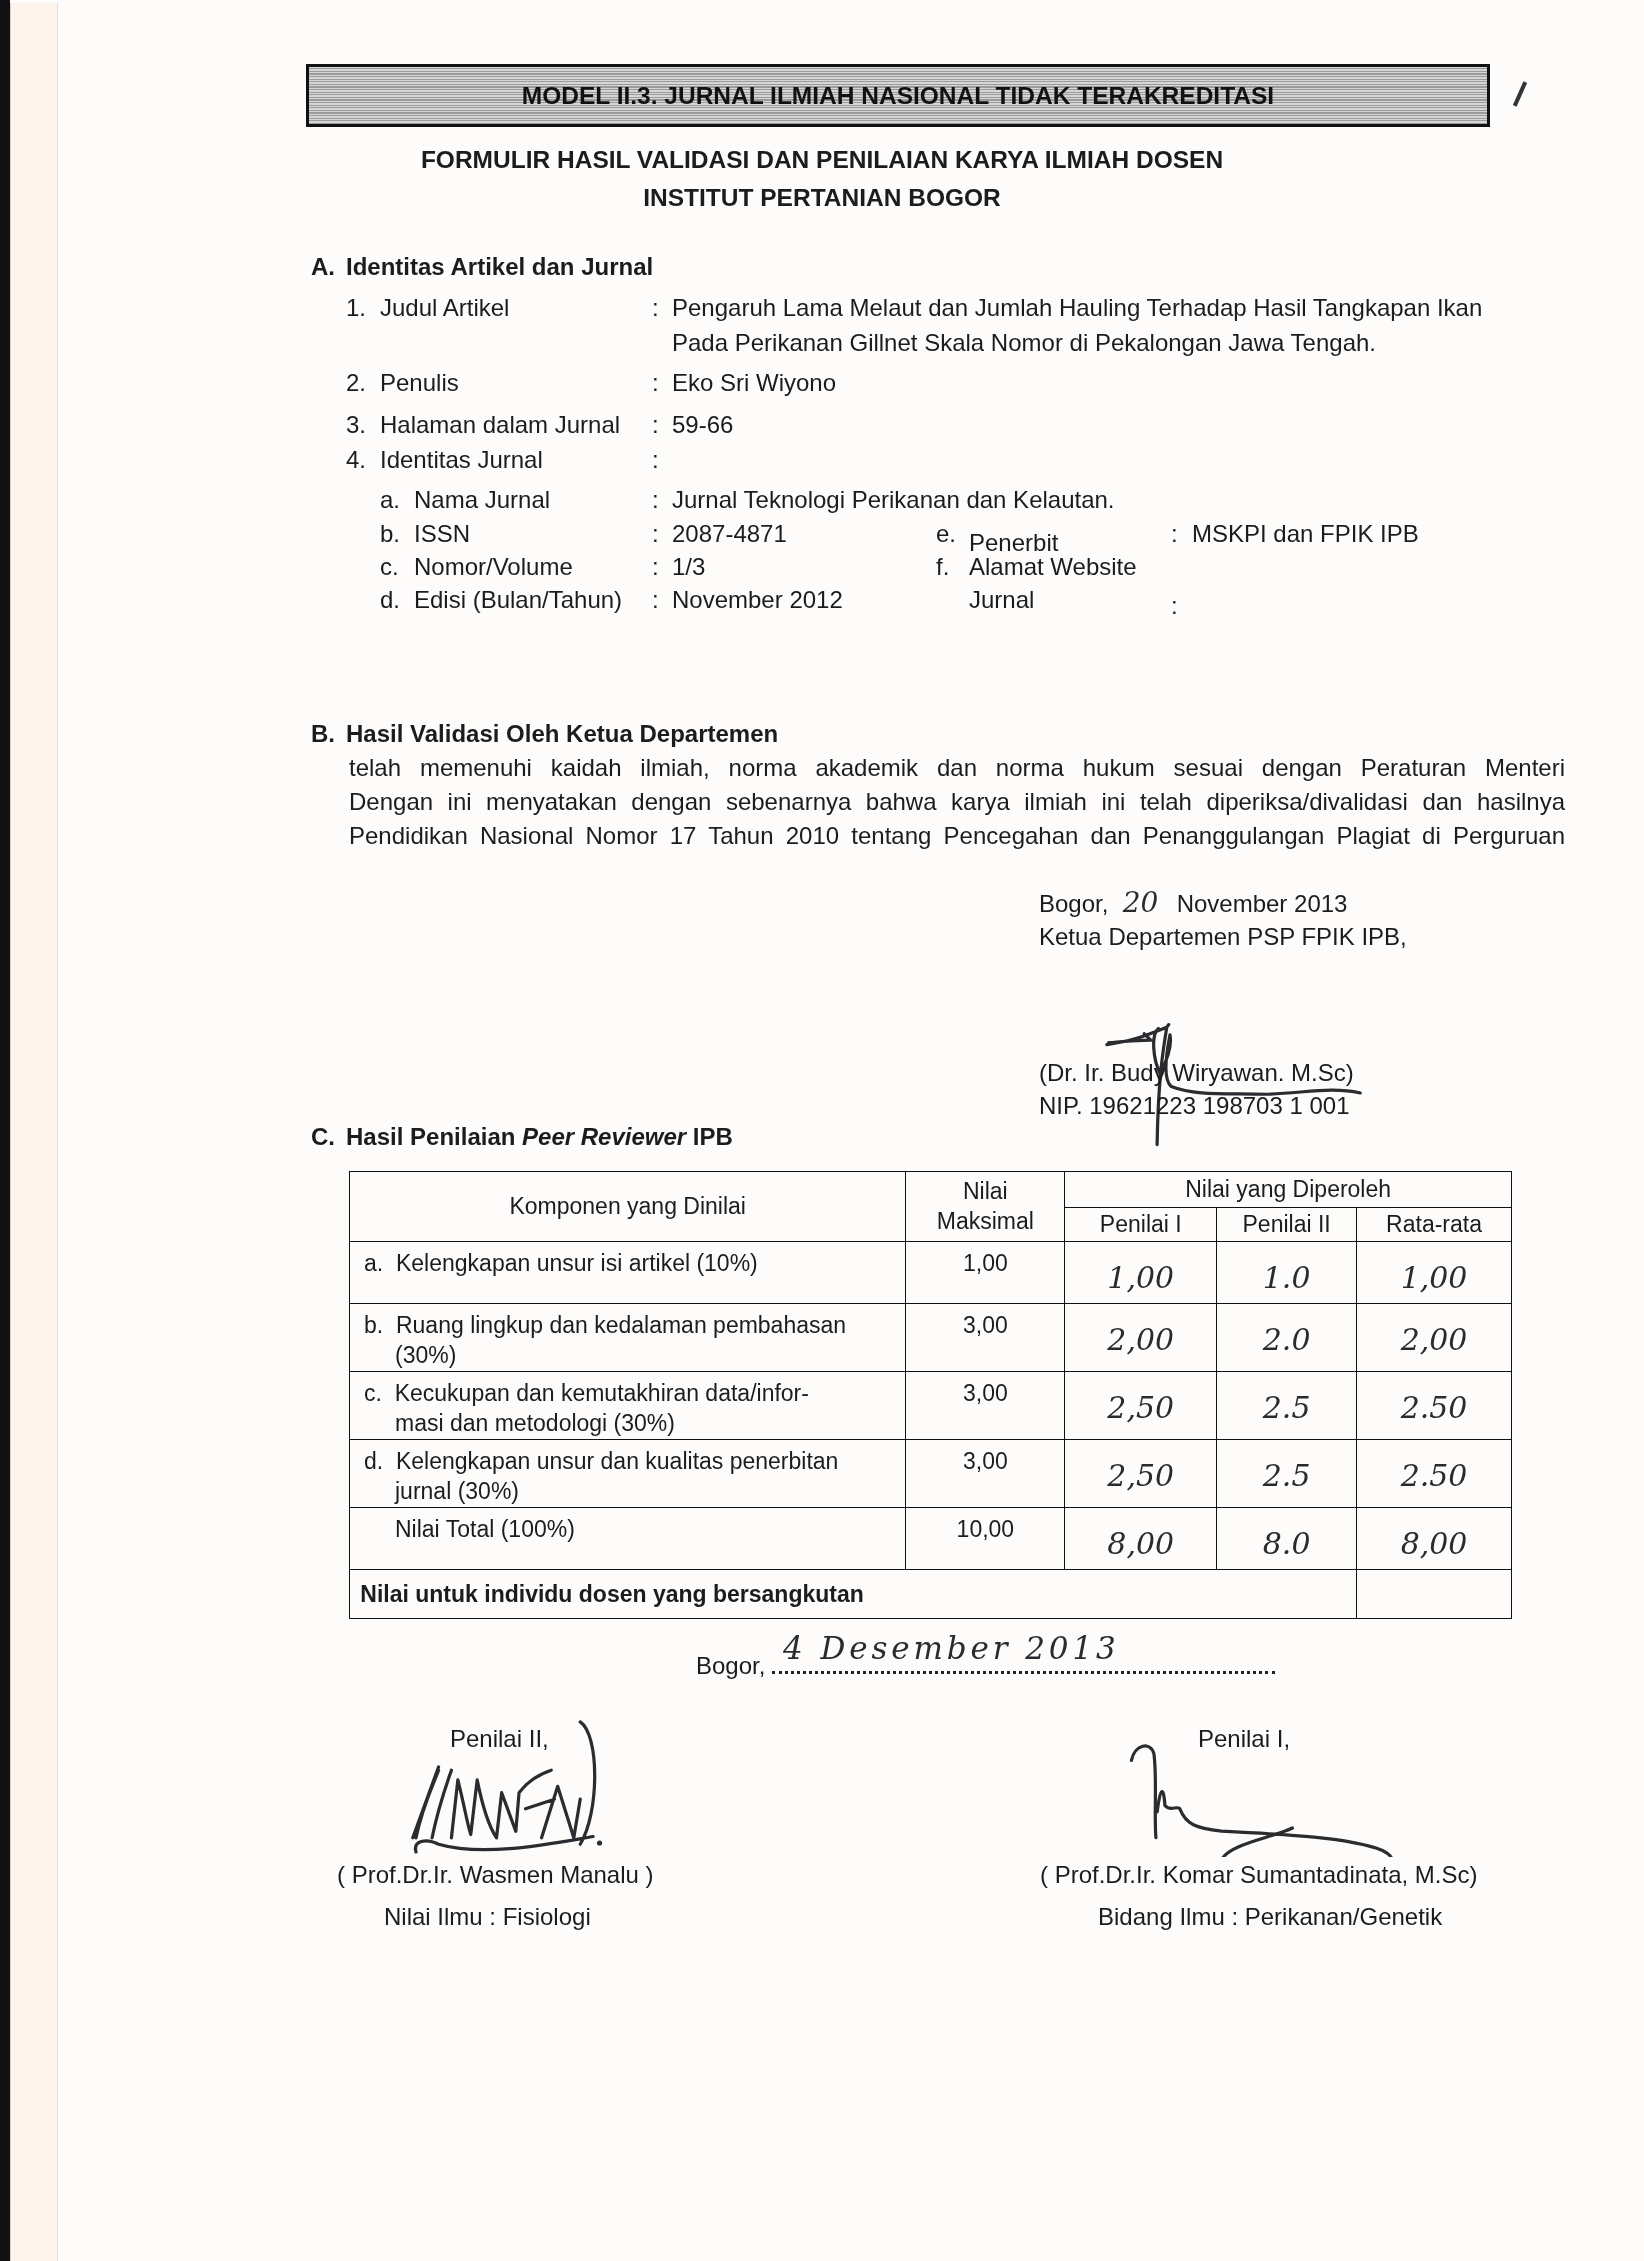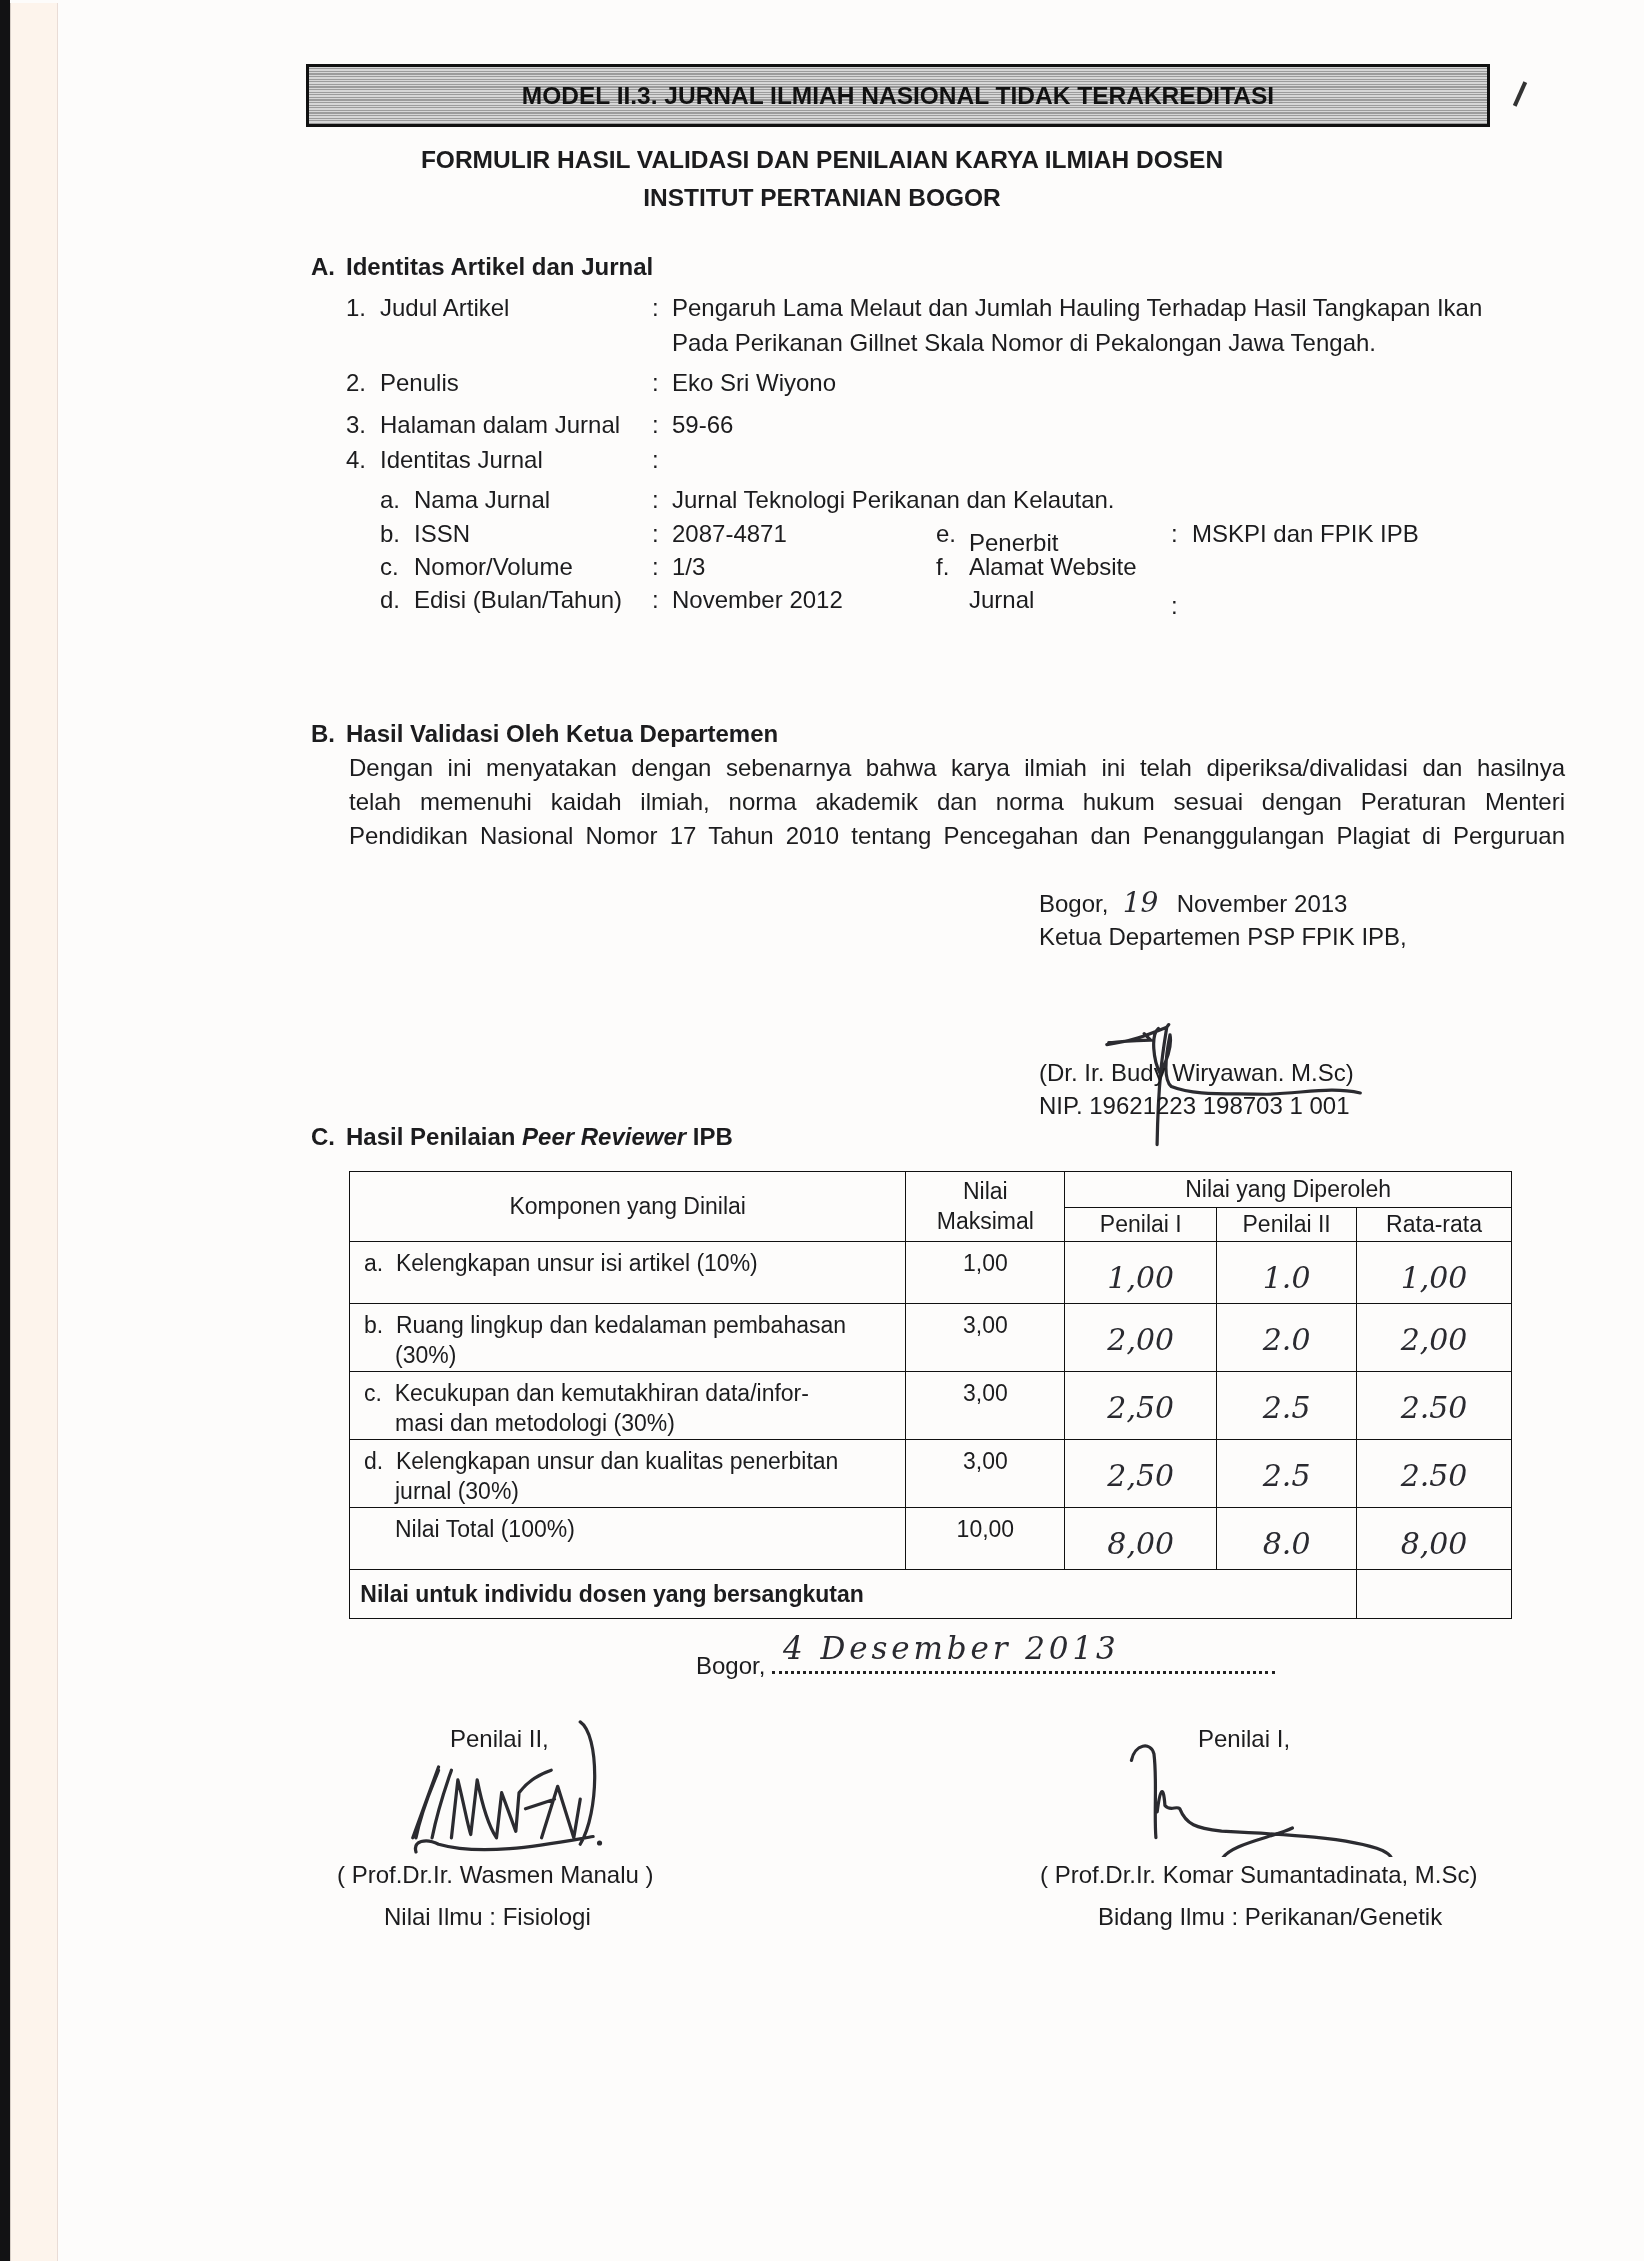--- a/index.html
+++ b/index.html
@@ -114,28 +114,28 @@
 
   <div class="abs t" style="left:936px; top:553px;">f.</div>
   <div class="abs t" style="left:969px; top:553px;">Alamat Website</div>
   <div class="abs t" style="left:969px; top:586px;">Jurnal</div>
   <div class="abs t" style="left:1171px; top:592px;">:</div>
 </div>
 
 <div class="abs t b" style="left:311px; top:720px;">B.</div>
 <div class="abs t b" style="left:346px; top:720px;">Hasil Validasi Oleh Ketua Departemen</div>
 <div class="abs para" style="top:751px;">
+  <span class="line">telah memenuhi kaidah ilmiah, norma akademik dan norma hukum sesuai dengan Peraturan Menteri</span>
   <span class="line">Dengan ini menyatakan dengan sebenarnya bahwa karya ilmiah ini telah diperiksa/divalidasi dan hasilnya</span>
-  <span class="line">telah memenuhi kaidah ilmiah, norma akademik dan norma hukum sesuai dengan Peraturan Menteri</span>
   <span class="line">Pendidikan Nasional Nomor 17 Tahun 2010 tentang Pencegahan dan Penanggulangan Plagiat di Perguruan</span>
 </div>
 
 <div class="abs t" style="left:1039px; top:889px;">
   <span>Bogor,</span>
-  <span class="handdate" style="font-size:28px; margin:0 11.6px 0 7.7px;">19</span>
+  <span class="handdate" style="font-size:28px; margin:0 11.6px 0 7.7px;">20</span>
   <span>November 2013</span>
 </div>
 <div class="abs t" style="left:1039px; top:923px;">Ketua Departemen PSP FPIK IPB,</div>
 
 <svg class="sig" style="left:1099px; top:1022px;" width="271" height="129" viewBox="0 0 420 200">
   <path d="M12 35 C50 30 70 22 105 8 L108 4 M15 32 C40 30 60 28 80 28 L70 18 M105 8 C100 40 92 80 90 190 M92 10 C80 20 84 60 95 80 C110 50 112 30 110 20 M110 20 C102 60 100 90 112 100 C150 115 200 110 260 112 C320 110 360 100 405 110" fill="none" stroke="#2b2b30" stroke-width="5" stroke-linecap="round"></path>
 </svg>
 
 <div class="abs t" style="left:1039px; top:1059px;">(Dr. Ir. Budy Wiryawan. M.Sc)</div>
 <div class="abs t" style="left:1039px; top:1092px;">NIP. 19621223 198703 1 001</div>

